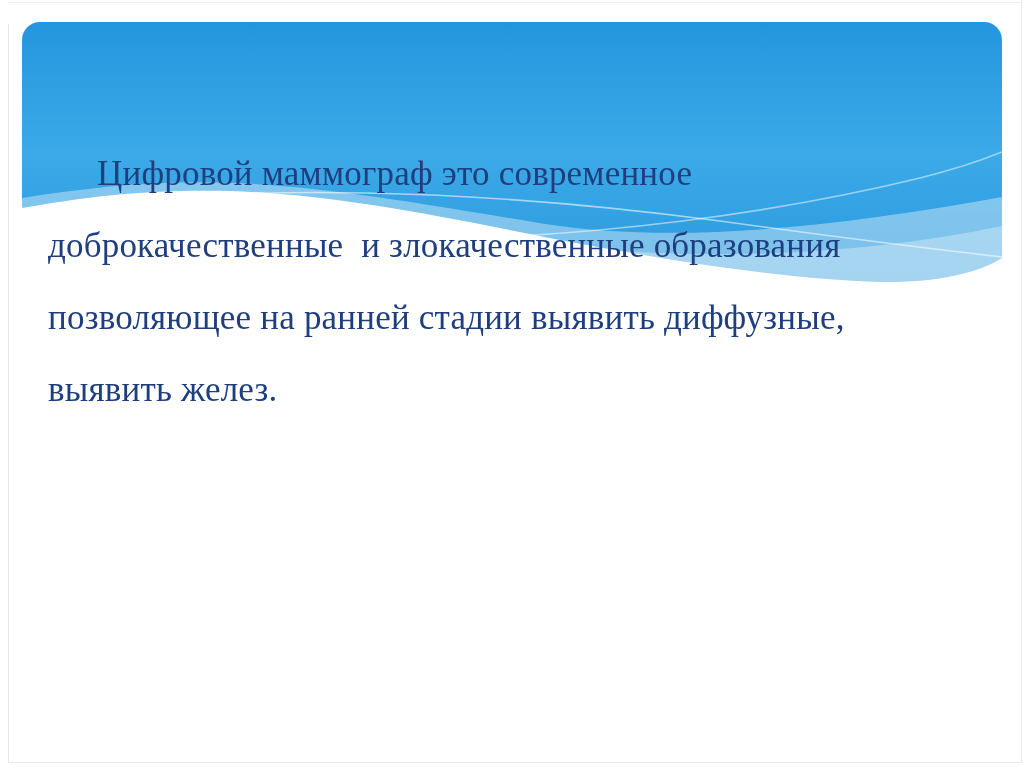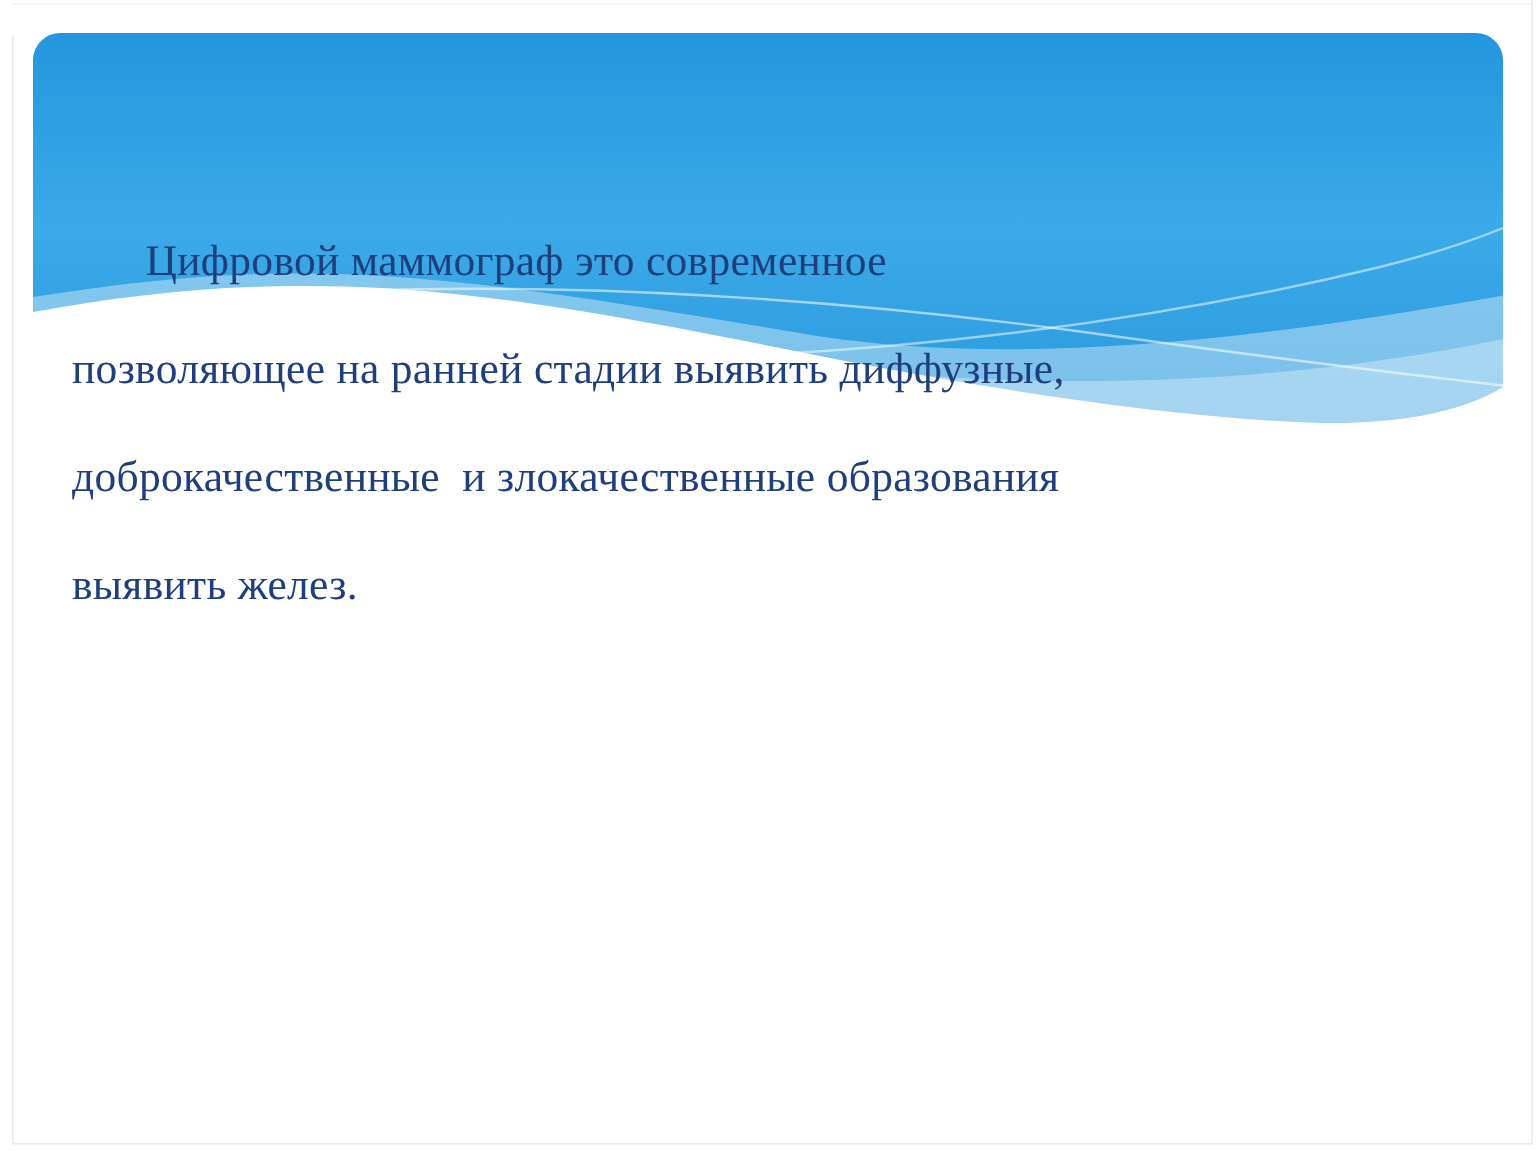--- a/index.html
+++ b/index.html
@@ -19,21 +19,21 @@
     position: absolute;
     top: 0;
     left: 0;
     display: block;
   }
   .body-text {
     position: absolute;
     top: 138px;
     left: 48px;
     width: 950px;
-    font-size: 29px;
+    font-size: 35px;
     line-height: 72px;
     color: var(--text-color, #1e3e7e);
     letter-spacing: 0.2px;
   }
   .body-text .line {
     white-space: pre;   
     height: 72px;
   }
   .body-text .line.indent {
     padding-left: 49px;
@@ -74,22 +74,22 @@
 
       <path d="M 400 240 C 600 238 780 212 920 178 C 952 170 980 161 1002 152" fill="none" stroke="#ffffff" stroke-width="1.6" opacity="0.5"></path>
       <path d="M 22 210 C 250 182 480 189 720 221 C 850 239 950 251 1002 257" fill="none" stroke="#ffffff" stroke-width="1.6" opacity="0.55"></path>
 
       <path d="M 22 208 C 90 196 150 189 230 191 C 330 194 430 214 560 240 C 680 263 790 279 880 282 C 940 283 980 272 1002 258 L 1002 420 L 22 420 Z" fill="#ffffff"></path>
     </g>
   </svg>
 
   <div class="body-text">
     <div class="line indent">Цифровой маммограф это современное</div>
+    <div class="line">доброкачественные  и злокачественные образования</div>
     <div class="line">позволяющее на ранней стадии выявить диффузные,</div>
-    <div class="line">доброкачественные  и злокачественные образования</div>
     <div class="line">выявить желез.</div>
   </div>
 
   <div class="edge edge-top"></div>
   <div class="edge edge-left"></div>
   <div class="edge edge-right"></div>
   <div class="edge edge-bottom"></div>
 </div>
 
 </body></html>

